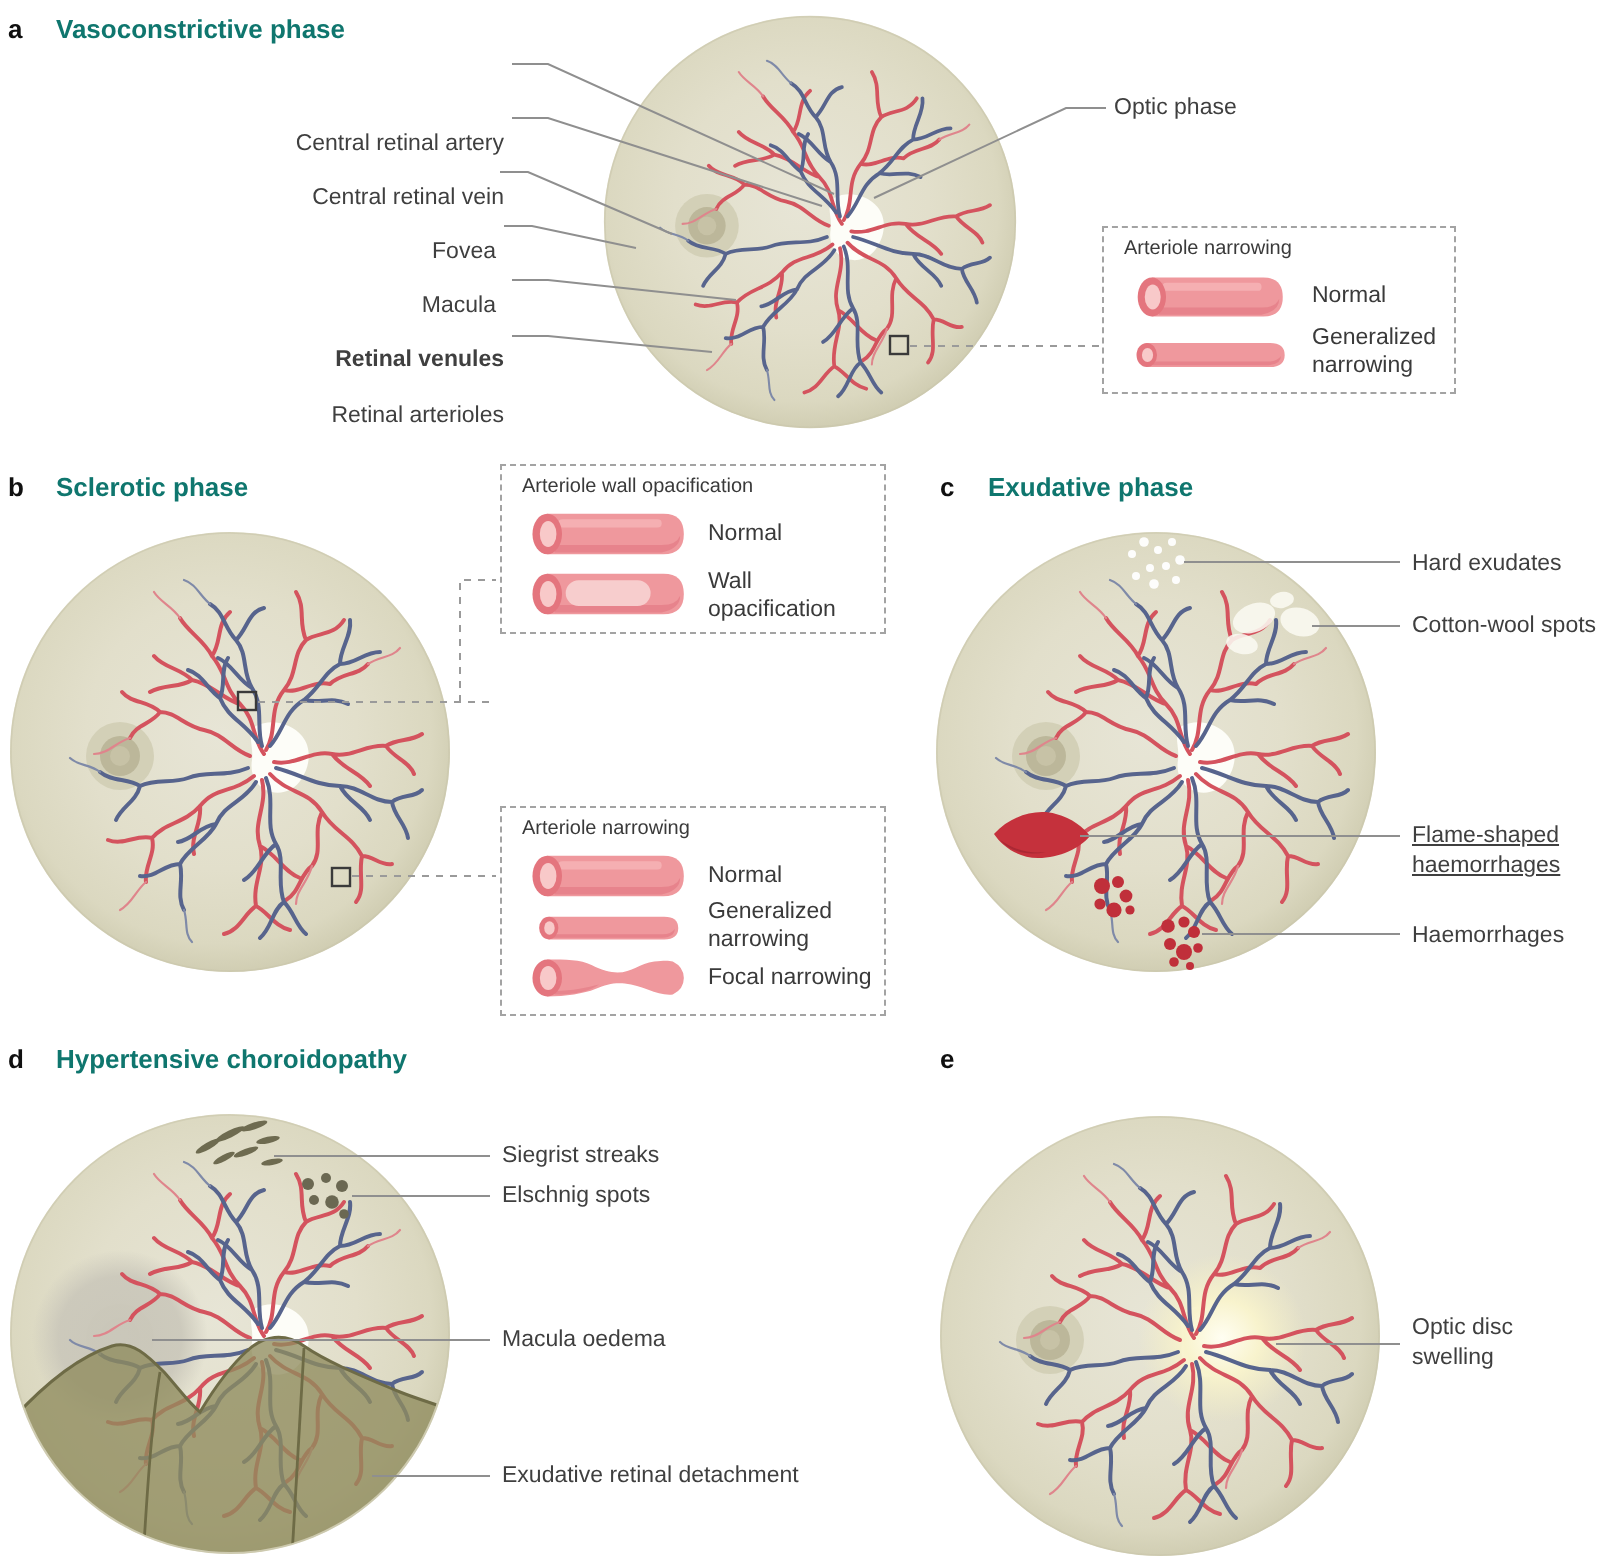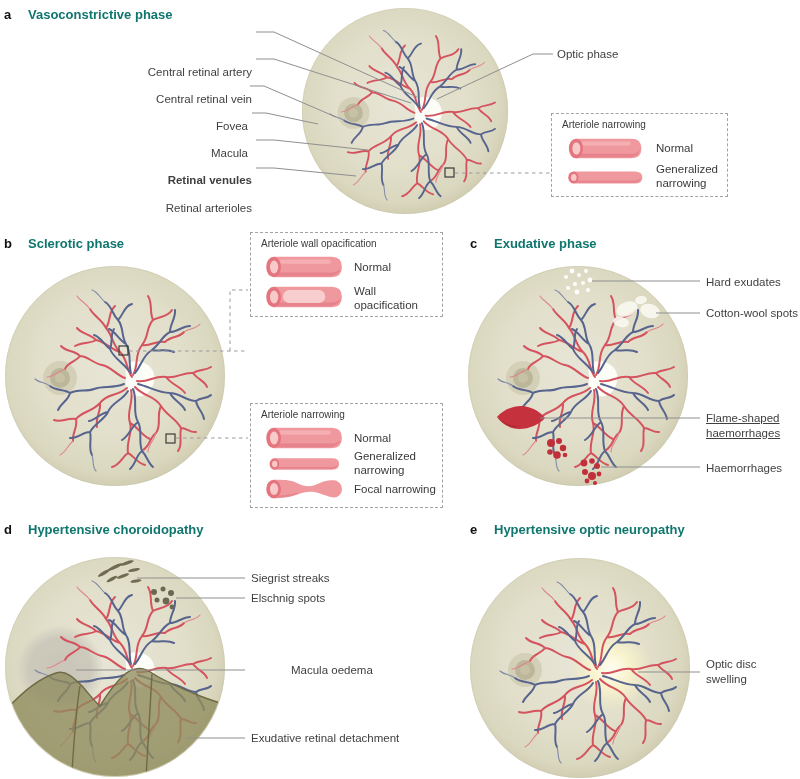--- a/index.html
+++ b/index.html
@@ -240,21 +240,20 @@
 
 <div class="panel-letter" style="left:4px;top:7px;">a</div>
 <div class="panel-title" style="left:28px;top:7px;">Vasoconstrictive phase</div>
 <div class="panel-letter" style="left:4px;top:236px;">b</div>
 <div class="panel-title" style="left:28px;top:236px;">Sclerotic phase</div>
 <div class="panel-letter" style="left:470px;top:236px;">c</div>
 <div class="panel-title" style="left:494px;top:236px;">Exudative phase</div>
 <div class="panel-letter" style="left:4px;top:522px;">d</div>
 <div class="panel-title" style="left:28px;top:522px;">Hypertensive choroidopathy</div>
 <div class="panel-letter" style="left:470px;top:522px;">e</div>
-<div class="panel-title" style="left:494px;top:522px;">Hypertensive optic neuropathy</div>
 
 <div class="lbl r" style="left:92px;top:25px;width:160px;">Central retinal artery</div>
 <div class="lbl r" style="left:92px;top:52px;width:160px;">Central retinal vein</div>
 <div class="lbl r" style="left:92px;top:79px;width:156px;">Fovea</div>
 <div class="lbl r" style="left:92px;top:106px;width:156px;">Macula</div>
 <div class="lbl r" style="left:92px;top:133px;width:160px;font-weight:bold;">Retinal venules</div>
 <div class="lbl r" style="left:92px;top:161px;width:160px;">Retinal arterioles</div>
 <div class="lbl" style="left:557px;top:47px;width:80px;">Optic phase</div>
 
 <div class="dbox" style="left:551px;top:113px;width:177px;height:84px;">
@@ -296,18 +295,18 @@
   <div class="blbl" style="left:103px;top:62px;margin-top:16px;">Focal narrowing</div>
 </div>
 
 <div class="lbl" style="left:706px;top:275px;width:90px;">Hard exudates</div>
 <div class="lbl" style="left:706px;top:306px;width:94px;">Cotton-wool spots</div>
 <div class="lbl" style="left:706px;top:411px;width:86px;text-decoration:underline;">Flame-shaped haemorrhages</div>
 <div class="lbl" style="left:706px;top:461px;width:94px;">Haemorrhages</div>
 
 <div class="lbl" style="left:251px;top:571px;width:120px;">Siegrist streaks</div>
 <div class="lbl" style="left:251px;top:591px;width:120px;">Elschnig spots</div>
-<div class="lbl" style="left:251px;top:663px;width:120px;margin-left:40px;">Macula oedema</div>
+<div class="lbl" style="left:251px;top:663px;width:120px;">Macula oedema</div>
 <div class="lbl" style="left:251px;top:731px;width:180px;">Exudative retinal detachment</div>
 
 <div class="lbl" style="left:706px;top:657px;width:64px;">Optic disc swelling</div>
 
 </div>
 
 </body></html>

